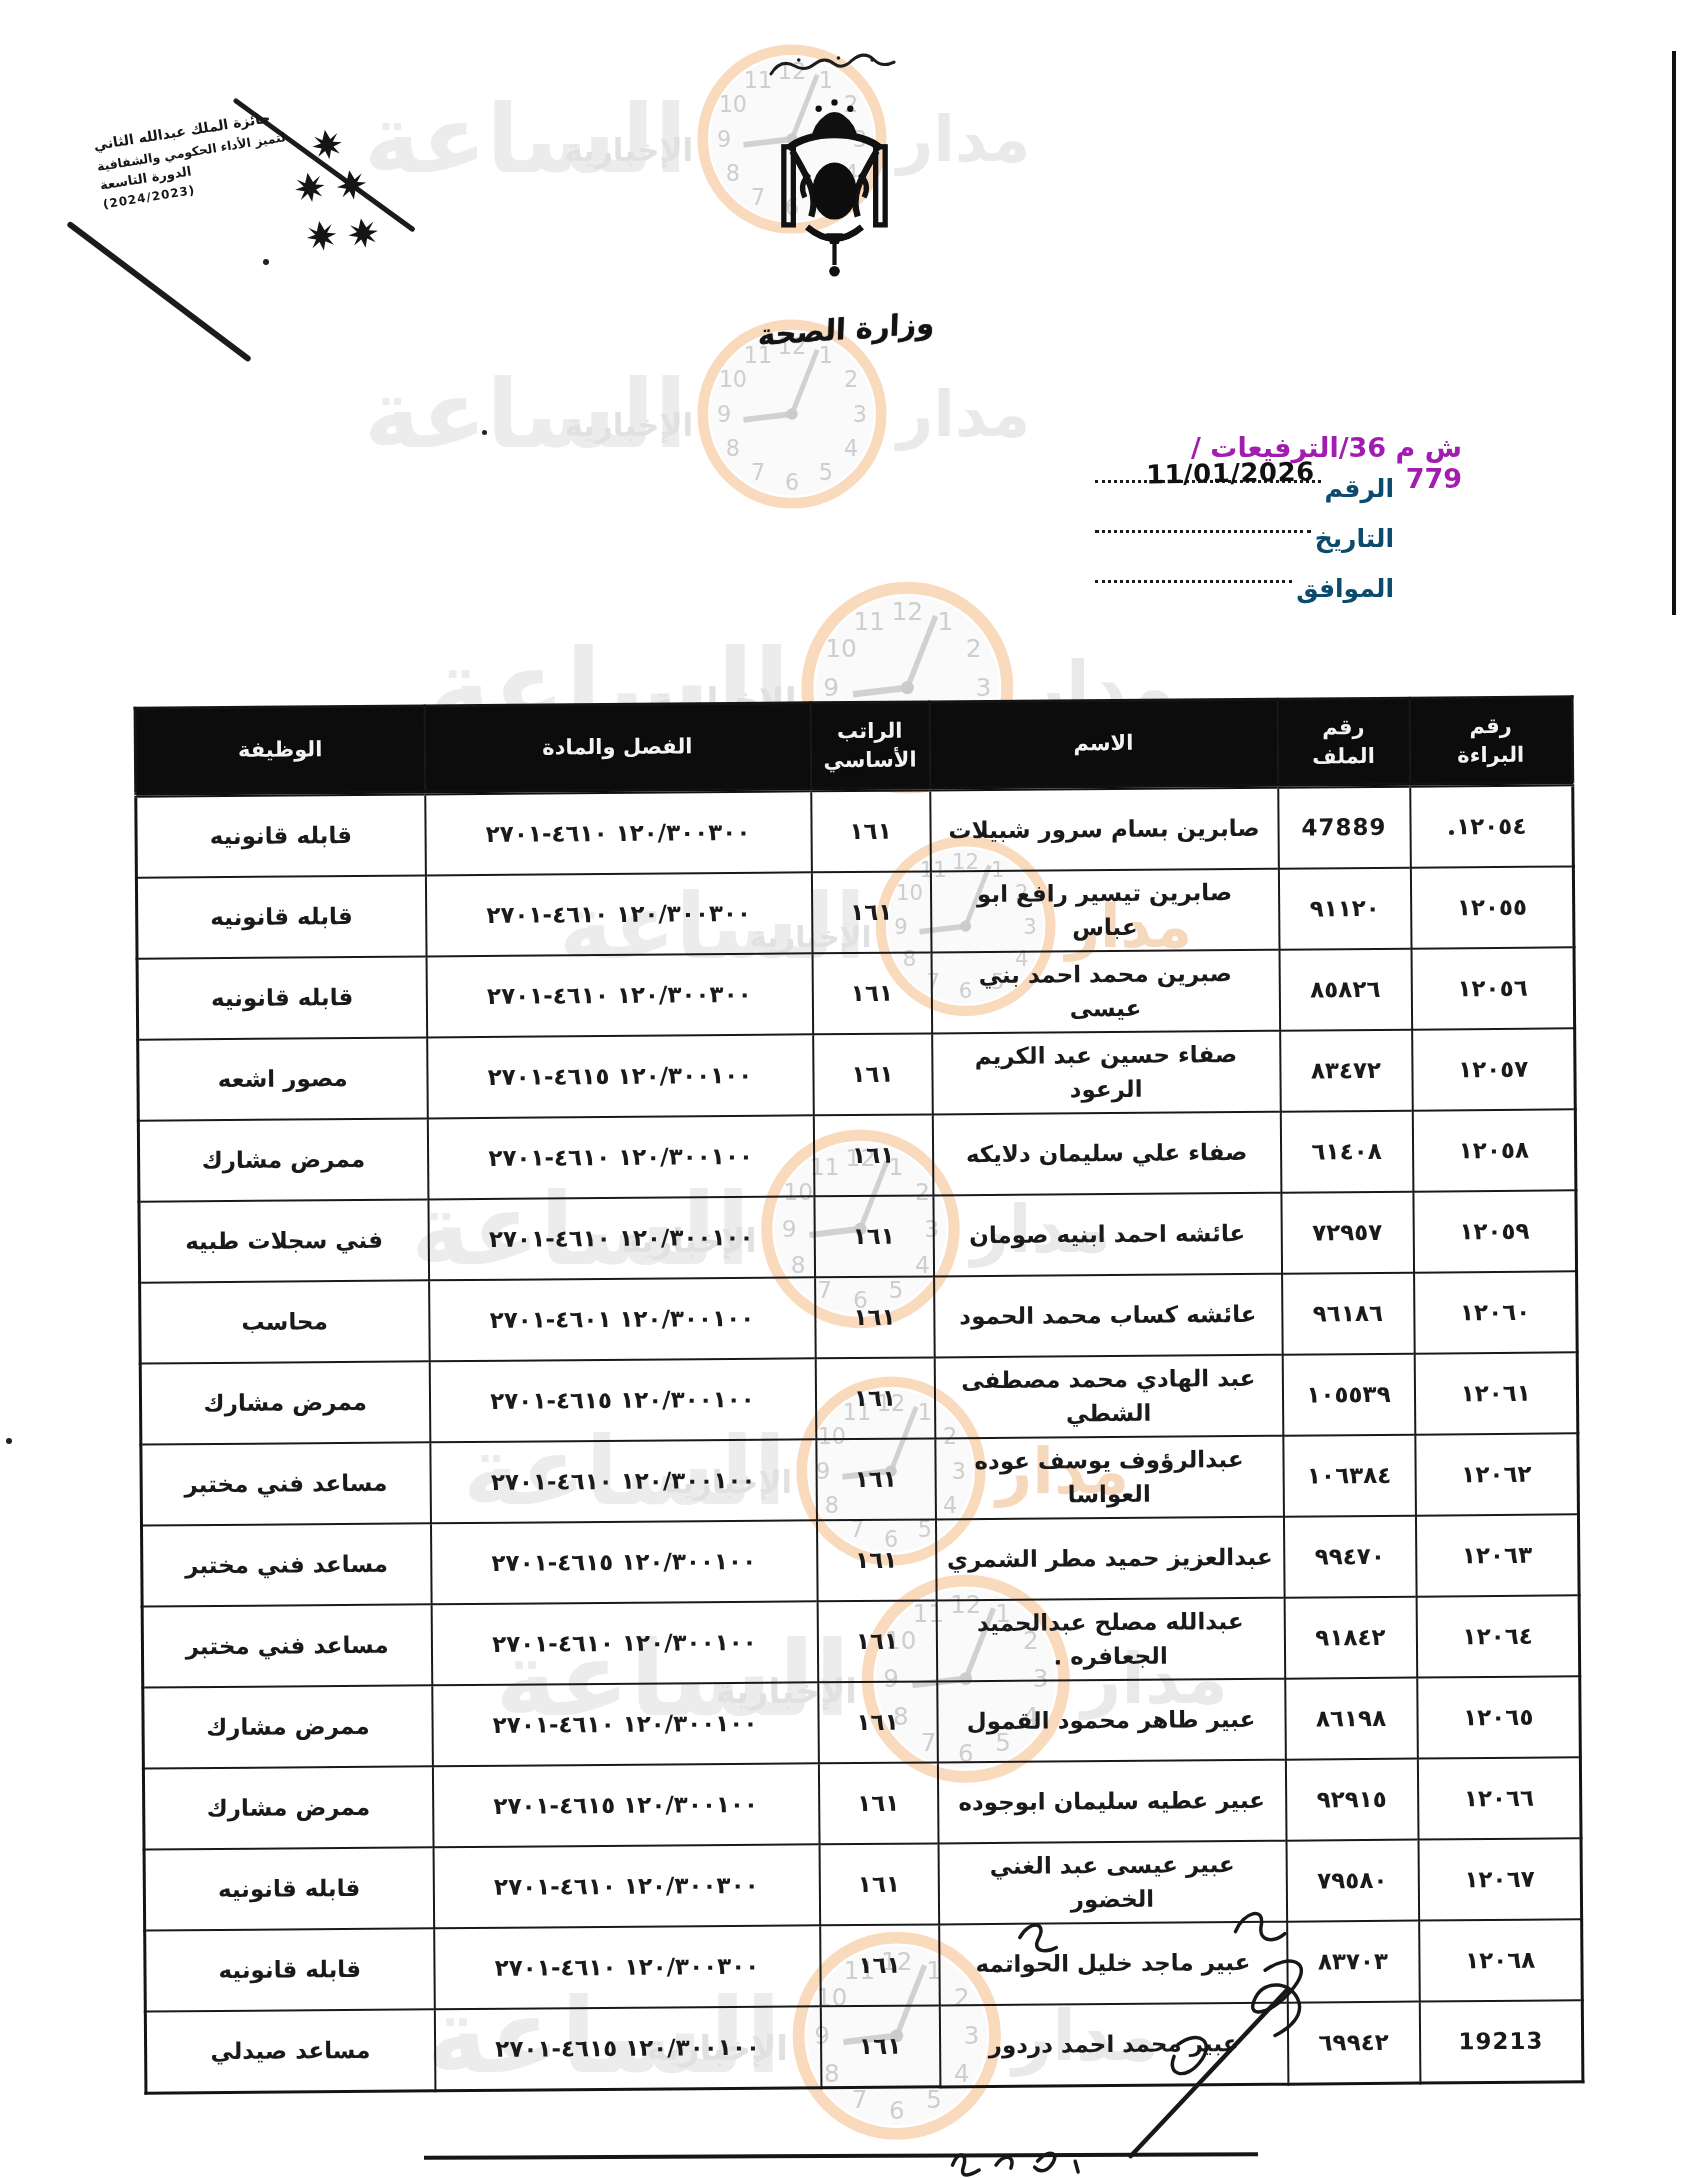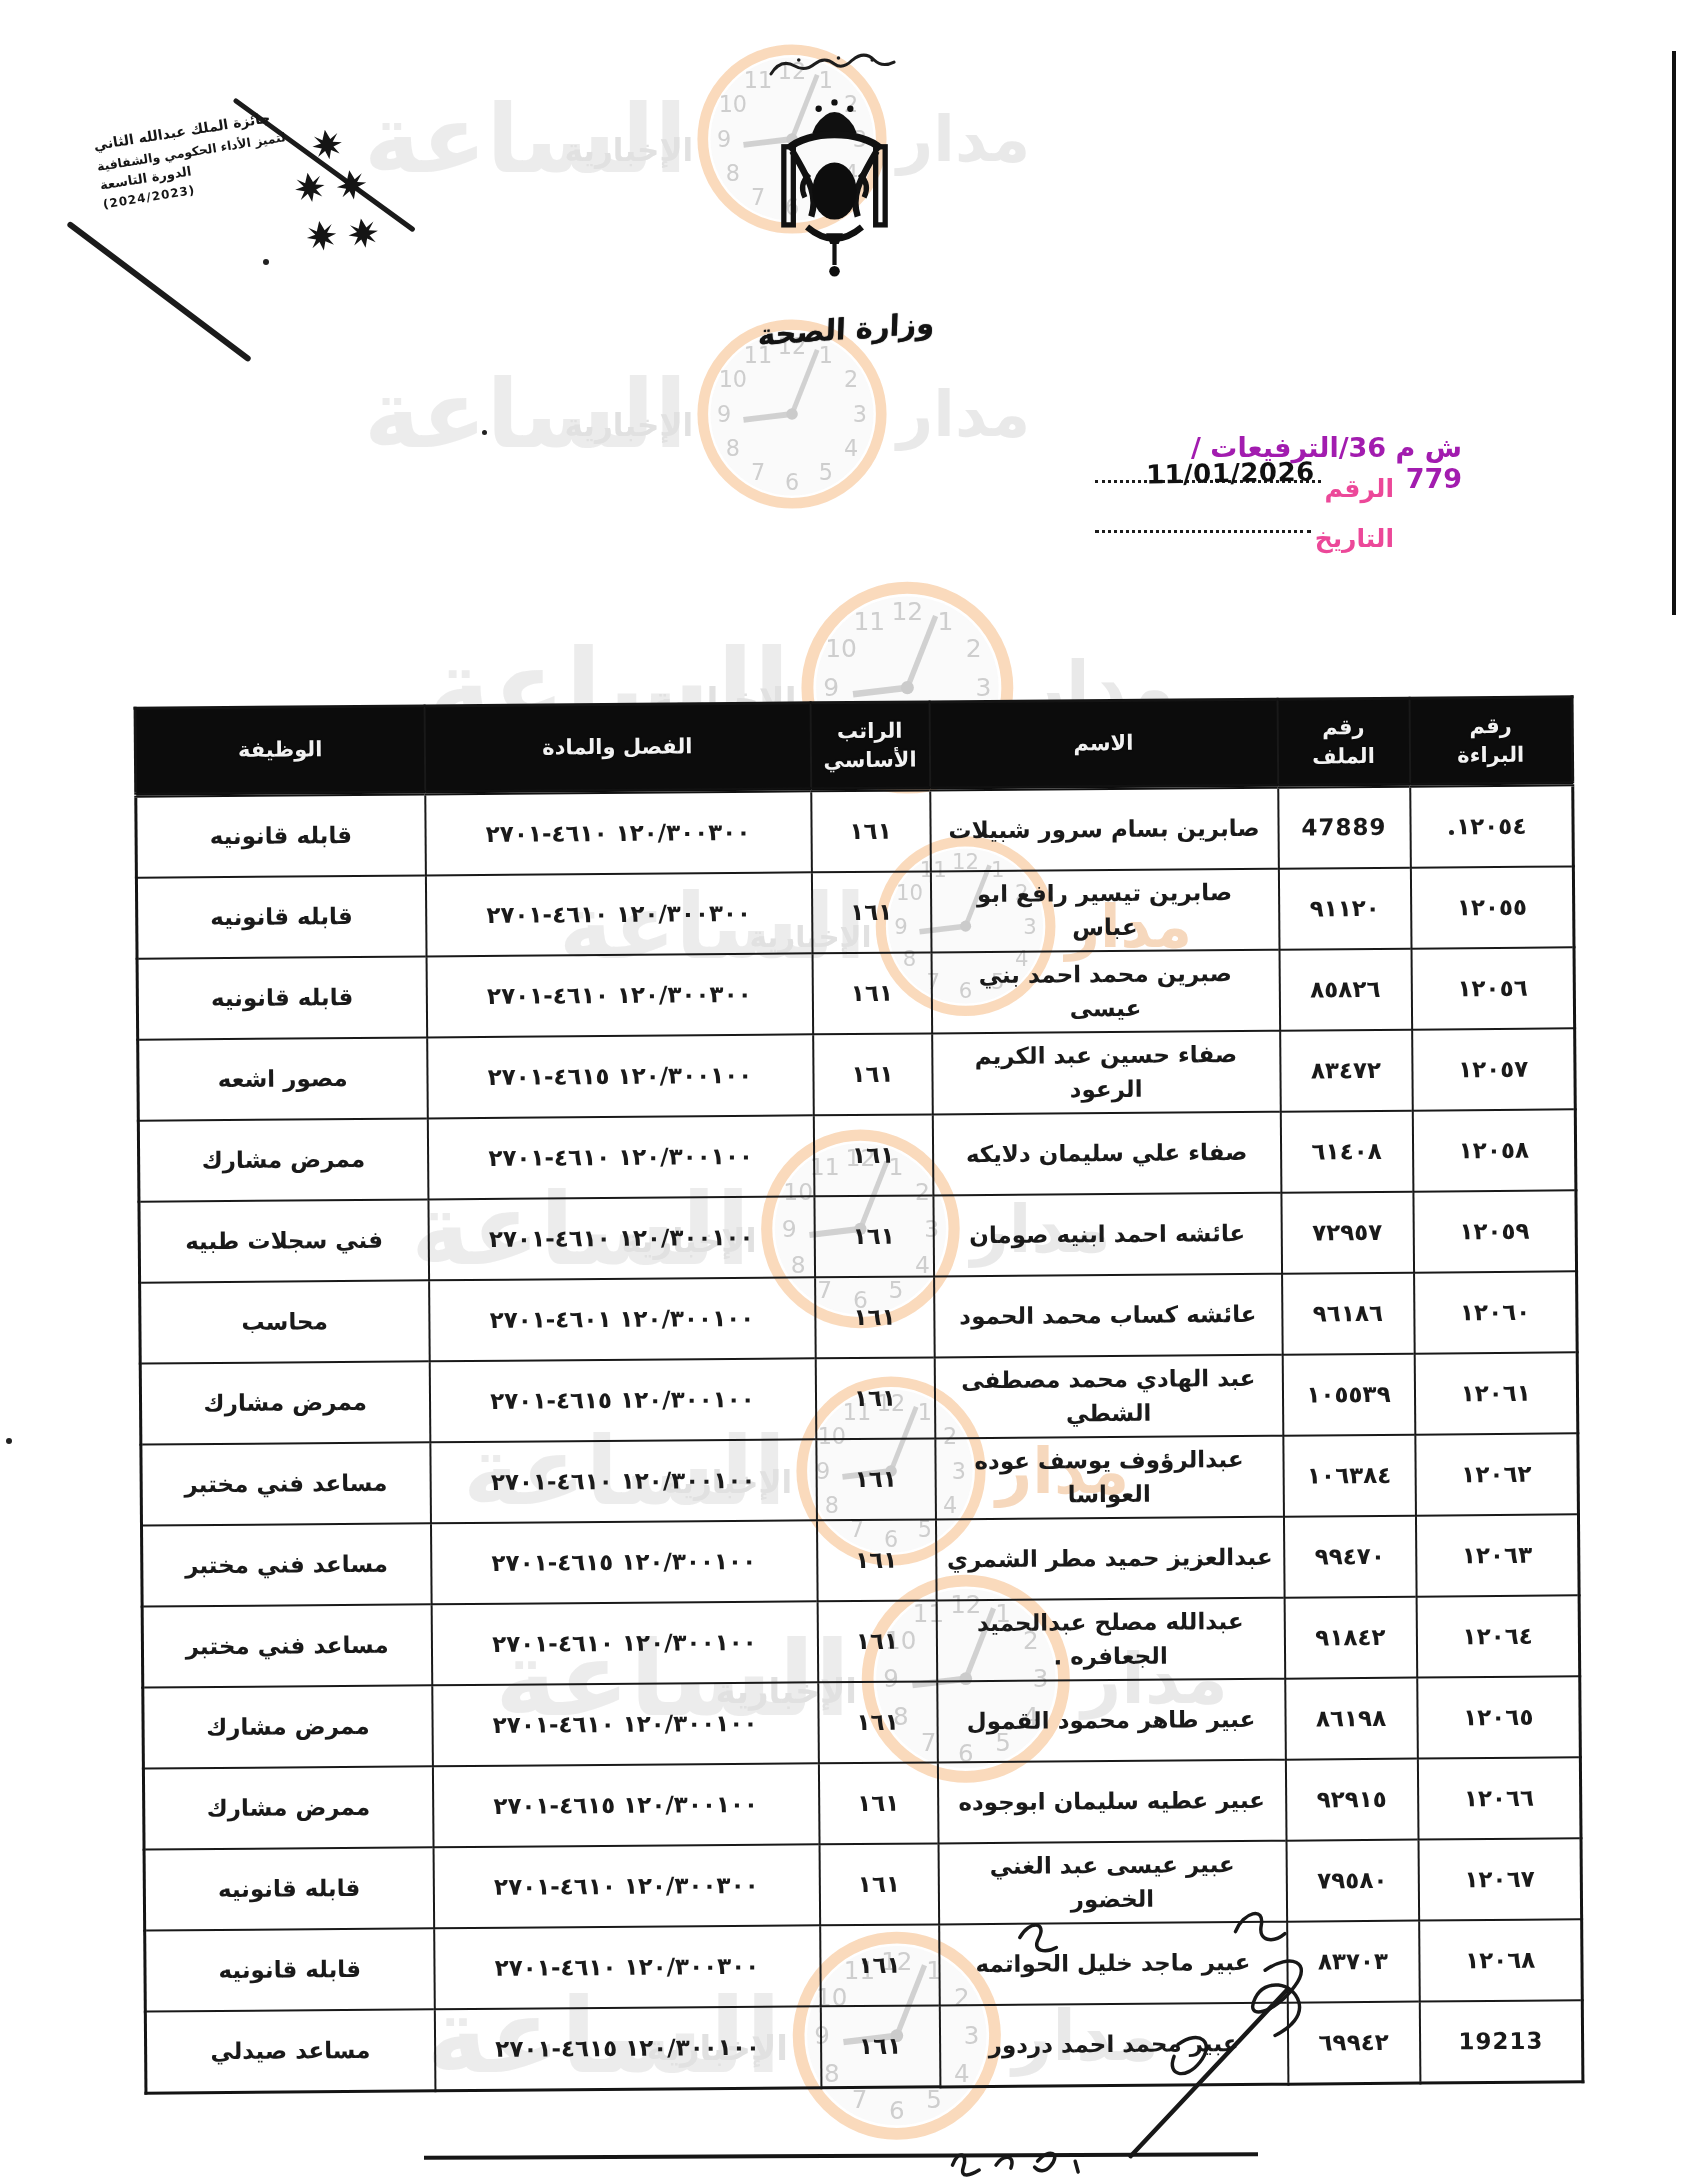--- a/index.html
+++ b/index.html
@@ -50,21 +50,21 @@
     text-shadow:0 0 1px #222;white-space:nowrap;
   }
 
   
   .ref-line{
     left:1185px;top:412px;width:277px;z-index:2;direction:rtl;text-align:right;
     font-size:27px;font-weight:bold;color:#a21caf;margin-top:20px;
   }
   .fields{left:1061px;top:453px;width:335px;z-index:2;direction:rtl;}
   .field-row{display:flex;align-items:flex-end;height:50px;direction:rtl;}
-  .field-label{font-size:25px;font-weight:bold;color:#ec4899;flex:0 0 auto;padding-right:2px;}
+  .field-label{font-size:25px;font-weight:bold;color:#0c4a6e;flex:0 0 auto;padding-right:2px;}
   .field-dots{flex:1 1 auto;border-bottom:3px dotted #1c1c1c;margin:0 4px 20px 34px;position:relative;height:34px;}
   .field-date{
     position:absolute;right:6px;bottom:-8px;font-size:26px;font-weight:bold;color:#111;
     transform:rotate(-1deg);letter-spacing:0.5px;
   }
 
   
   .table-wrap{left:139px;top:701px;width:1438px;z-index:2;transform:rotate(-.45deg);}
   table{border-collapse:collapse;width:1438px;direction:rtl;table-layout:fixed;}
   th,td{border:2.5px solid #191919;text-align:center;vertical-align:middle;}
@@ -378,20 +378,24 @@
 
 <div class="abs fields">
   <div class="field-row">
     <span class="field-label">الرقم</span>
     <span class="field-dots">
       <span class="field-date" dir="ltr">11/01/2026</span>
     </span>
   </div>
   <div class="field-row">
     <span class="field-label">التاريخ</span>
+    <span class="field-dots"></span>
+  </div>
+  <div class="field-row">
+    <span class="field-label">الموافق</span>
     <span class="field-dots"></span>
   </div>
 </div>
 
 <div class="abs table-wrap">
   <table>
     <colgroup>
       <col style="width:163px">
         <col style="width:132px">
         <col style="width:348px">

